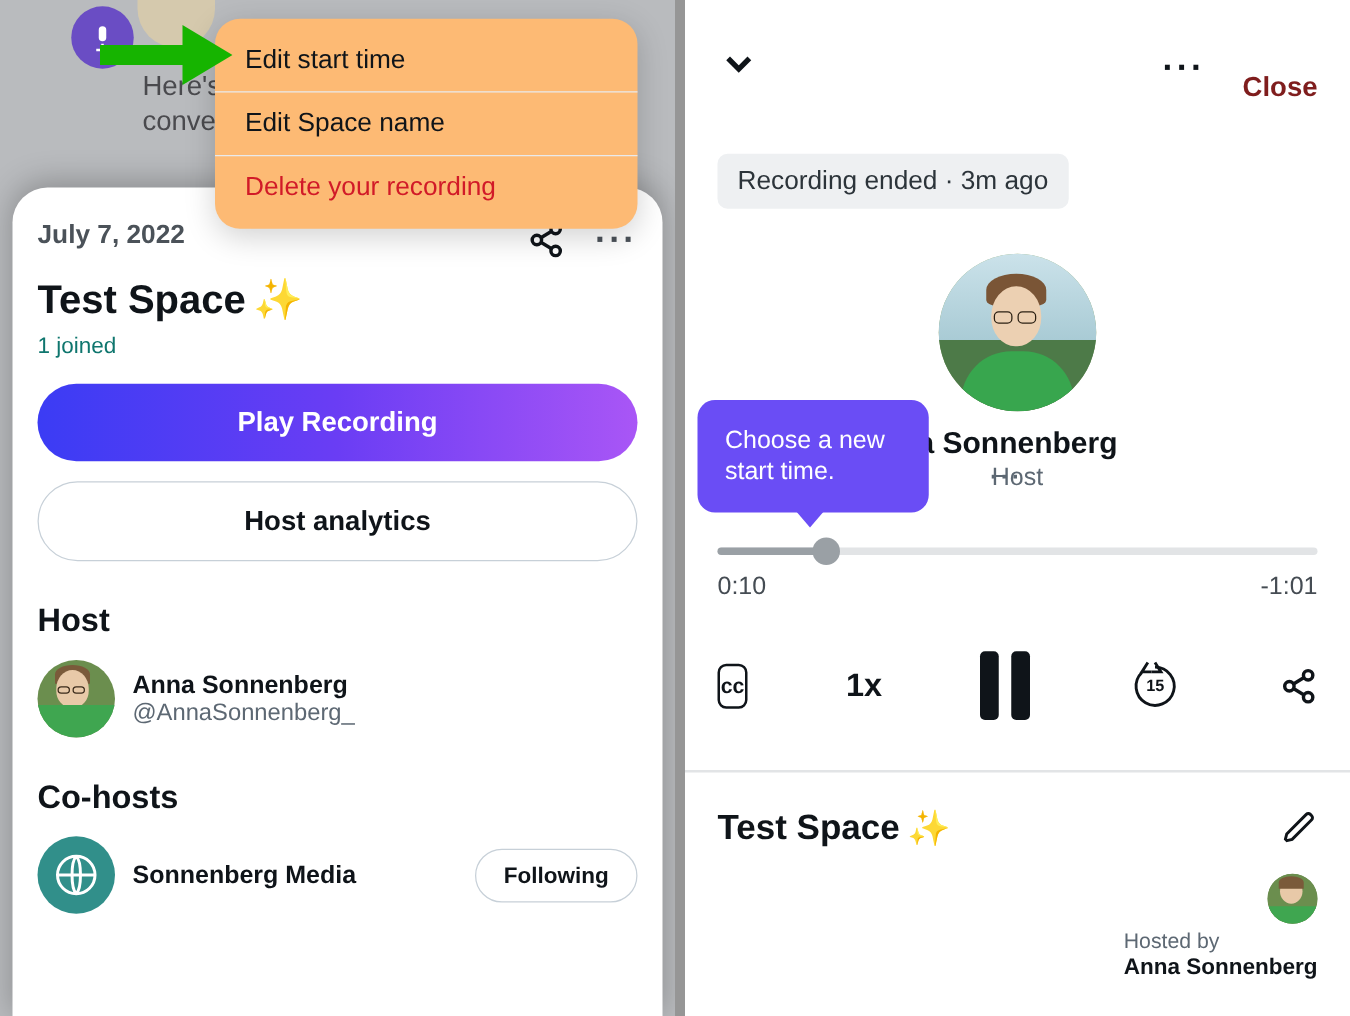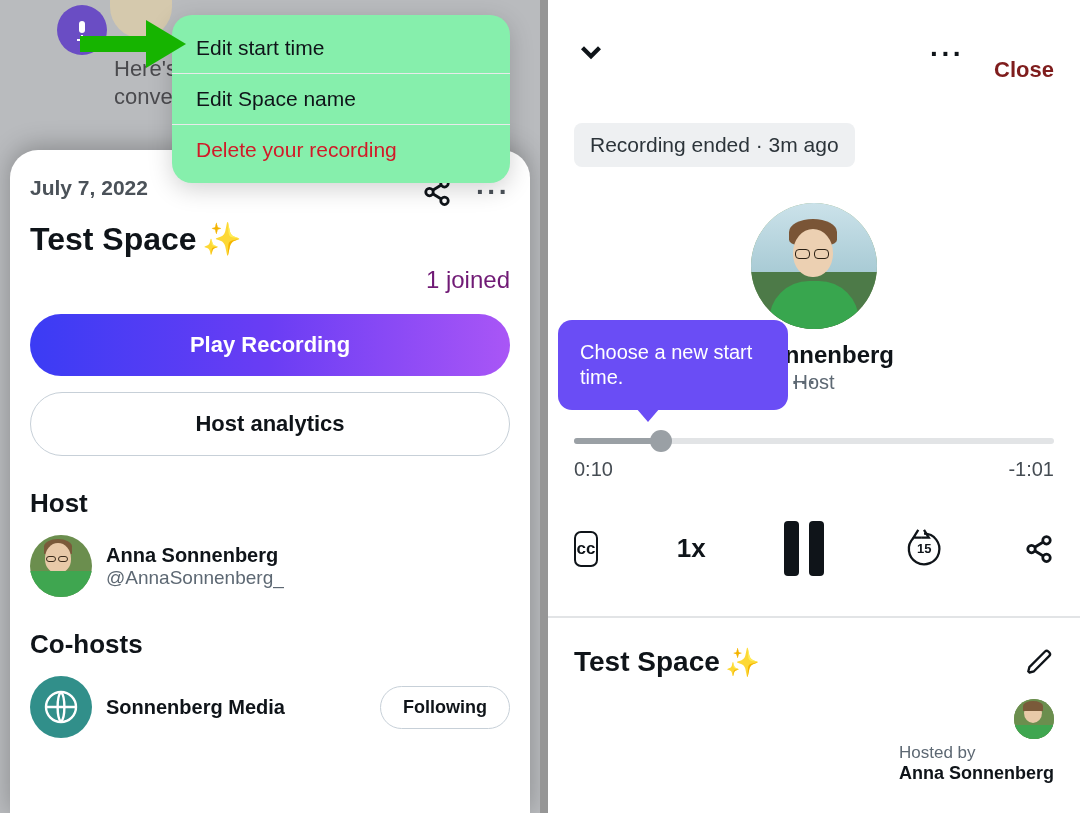--- a/index.html
+++ b/index.html
@@ -9,41 +9,41 @@
   .right { width:540px; height:100%; position:relative; background:#fff; border-left:8px solid #969696; }
 
   
   .bg-text { position:absolute; top:55px; left:114px; font-size:22px; color:#4a4a4e; line-height:1.25; }
   .bg-icon { position:absolute; top:5px; left:57px; width:50px; height:50px; border-radius:50%; background:#6a4dc4; display:flex; align-items:center; justify-content:center; }
   .bg-icon svg { width:24px; height:24px; fill:#fff; }
   .bg-avatar-hint { position:absolute; top:0; left:110px; width:62px; height:38px; border-radius:0 0 40px 40px; background:#d5c9ad; }
   .arrow { position:absolute; top:20px; left:80px; z-index:60; pointer-events:none; }
 
   .popup {
-    position:absolute; top:15px; left:172px; width:338px; background:#86efac; border-radius:20px;
+    position:absolute; top:15px; left:172px; width:338px; background:#fdba74; border-radius:20px;
     box-shadow:0 6px 25px rgba(0,0,0,0.18); z-index:50; padding:8px 0;
   }
   .popup-item { padding:13px 24px; font-size:21px; border-bottom:1px solid #e9eaeb; cursor:pointer; }
   .popup-item:last-child { border-bottom:none; }
   .popup-item.danger { color:#d11a28; }
 
   .sheet {
     position:absolute; top:150px; left:10px; width:520px; background:#fff;
     border-radius:28px 28px 0 0; box-shadow:0 -4px 25px rgba(0,0,0,0.25);
     z-index:30; padding:26px 20px 20px 20px; height:665px;
   }
   .sheet-top { display:flex; align-items:flex-start; justify-content:space-between; }
   .sheet-date { color:#4b5259; font-size:21px; font-weight:600; }
   .sheet-top-icons { display:flex; align-items:center; gap:24px; }
   .share-icon, .more-icon, .cc-icon, .skip-icon, .pencil-icon { display:flex; align-items:center; justify-content:center; }
   .share-icon svg { width:30px; height:30px; stroke:#0f1419; }
   .more-icon { font-size:28px; letter-spacing:2px; font-weight:900; color:#4b5259; cursor:pointer; }
   .sheet-title { margin-top:12px; font-size:32px; font-weight:800; display:flex; align-items:center; gap:6px; }
   .sparkle { display:inline-block; }
-  .sheet-sub { margin-top:8px; color:#701a75; font-size:24px;text-align:right; }
+  .sheet-sub { margin-top:8px; color:#0f766e; font-size:18px; }
 
   .btn { width:100%; border-radius:40px; text-align:center; font-size:22px; font-weight:700; padding:18px 0; cursor:pointer; margin-top:20px; }
   .btn-primary { color:#fff; background:linear-gradient(90deg,#3b3cf4 0%, #6a3df4 50%, #a956f6 100%); border:none; }
   .btn-secondary { background:#fff; border:1.5px solid #c7d0d8; color:#0f1419; margin-top:16px; }
 
   .section-title { margin-top:32px; font-size:26px; font-weight:800; }
   .person { display:flex; align-items:center; gap:14px; margin-top:16px; }
   .avatar { width:64px; height:64px; border-radius:50%; background:#6b8e4e; position:relative; overflow:hidden; flex-shrink:0; }
   .avatar.sm { width:62px; height:62px; }
   .avatar.xs { width:40px; height:40px; }
@@ -76,21 +76,21 @@
   .big-avatar .hair { position:absolute; top:16px; left:38px; width:48px; height:26px; background:#7a5536; border-radius:50% 50% 20% 20%; }
   .big-avatar .shirt { position:absolute; bottom:0; left:18px; width:90px; height:48px; background:#38a64e; border-radius:40px 40px 0 0; }
   .big-avatar .glasses { position:absolute; top:46px; left:44px; display:flex; gap:4px; }
   .big-avatar .glasses span { width:15px; height:10px; border:1.6px solid #2b2013; border-radius:4px; display:block; }
 
   .center-name { text-align:center; margin-top:12px; font-size:24px; font-weight:800; position:relative; }
   .center-role { text-align:center; color:#5d6873; font-size:20px; margin-top:2px; }
   .center-role-dots { letter-spacing:2px; font-weight:900; color:#5d6873; position:absolute; left:218px; }
 
   .tooltip {
-    position:absolute; top:320px; left:10px; width:230px; background:#6a4df5; color:#fff;
+    position:absolute; top:320px; left:10px; width:185px; background:#6a4df5; color:#fff;
     padding:20px 22px; border-radius:14px; font-size:20px; z-index:40; line-height:1.25;
   }
   .tooltip::after {
     content:""; position:absolute; left:78px; bottom:-12px; width:0; height:0;
     border-left:12px solid transparent; border-right:12px solid transparent; border-top:14px solid #6a4df5;
   }
 
   .slider-wrap { margin-top:44px; position:relative; }
   .track { height:6px; width:100%; background:#e2e4e6; border-radius:4px; position:relative; }
   .track-fill { position:absolute; left:0; top:0; height:6px; background:#9aa0a5; border-radius:4px; width:85px; }

